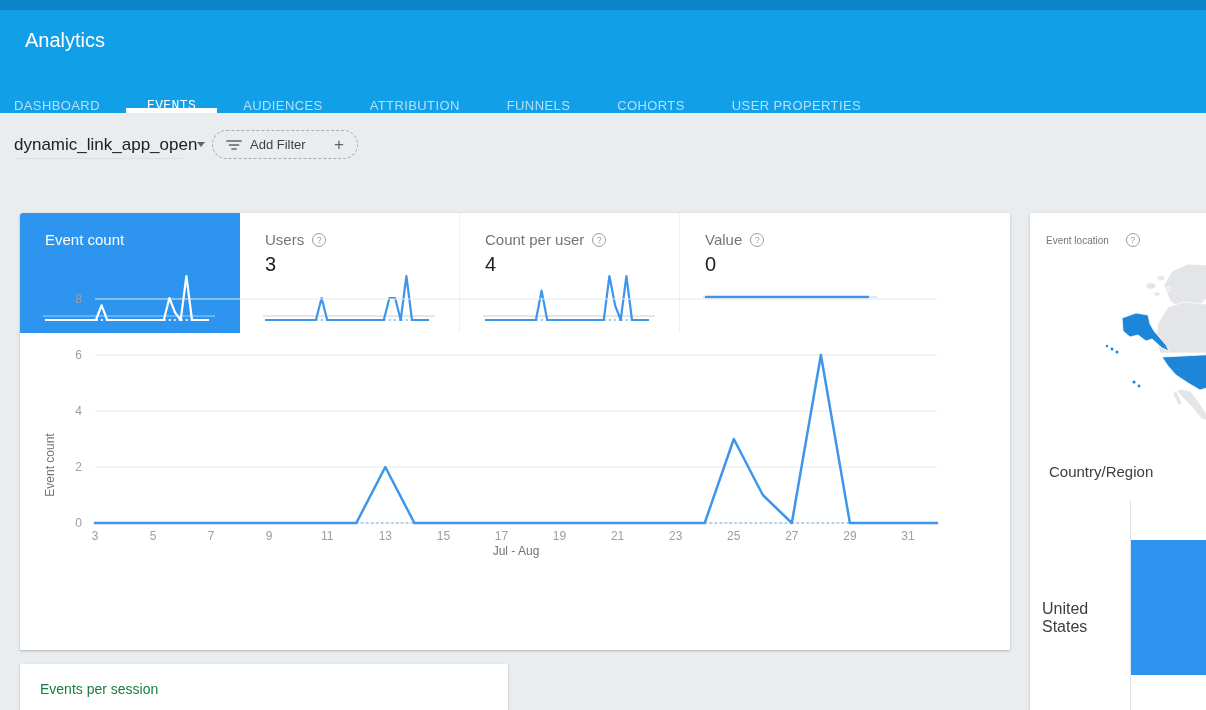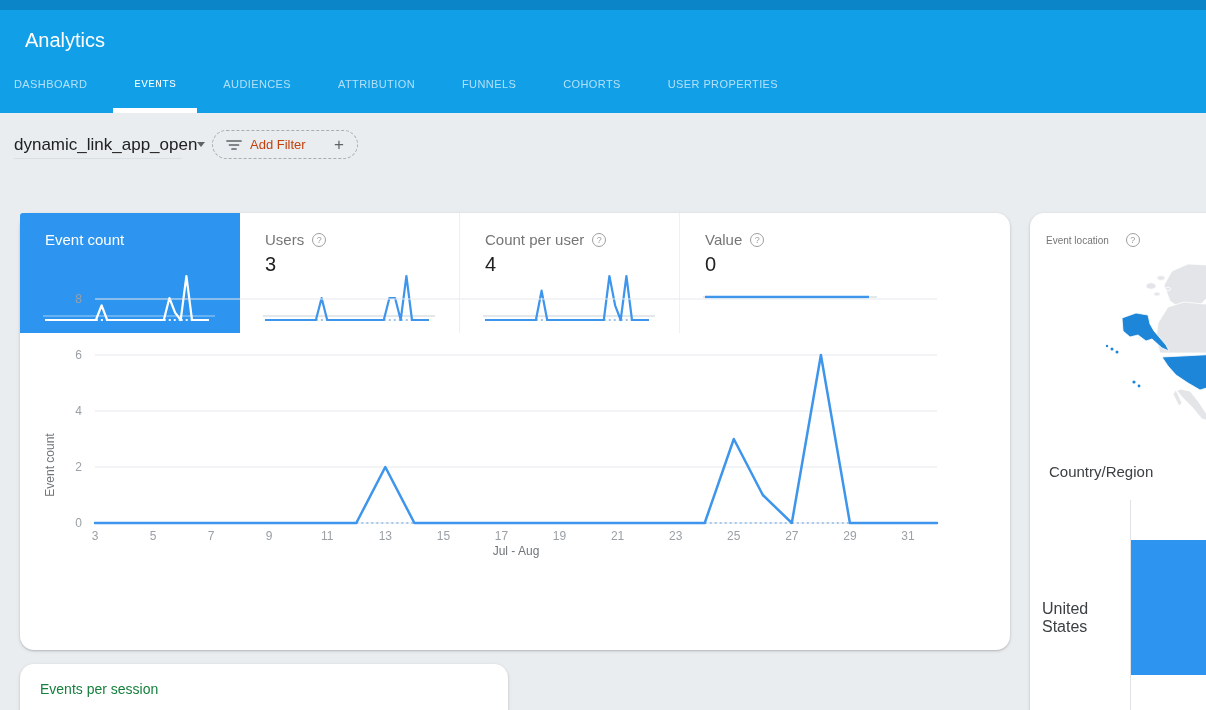--- a/index.html
+++ b/index.html
@@ -8,37 +8,37 @@
     position:relative; overflow:hidden;
     background:#e9edf0;
     font-family:"Liberation Sans","DejaVu Sans",sans-serif;
     color:#212121;
   }
   
   .top-strip { position:absolute; left:0; top:0; width:1206px; height:10px; background:#0b85c8; }
   .header { position:absolute; left:0; top:10px; width:1206px; height:103px; background:#119fe8; }
   .app-title { position:absolute; left:14px; top:19px; font-size:20px; color:#ffffff;margin-left:11px; }
   .tabs { position:absolute; left:14px; bottom:0; display:flex; column-gap:47px; height:35px; align-items:center; }
-  .tab { position:relative; height:35px; display:flex; align-items:flex-start; font-size:11px; letter-spacing:.4px; font-weight:500;
+  .tab { position:relative; height:35px; display:flex; align-items:flex-end; font-size:13px; letter-spacing:.4px; font-weight:500;
          color:rgba(255,255,255,.68); cursor:pointer; }
   .tab.active { color:#ffffff;font-family:Liberation Mono, monospace; }
   .tab.active::after { content:''; position:absolute; left:-21px; right:-21px; bottom:0; height:5px; background:#ffffff; }
   
   .filter-bar { position:absolute; left:14px; top:125px; width:600px; height:45px; }
   .event-select { position:absolute; left:0; top:6px; width:168px; height:28px; display:flex; align-items:center;
                   justify-content:space-between; border-bottom:1px solid #dadfe3; cursor:pointer; }
   .event-select-value { font-size:17px; font-weight:500; color:#202124; }
   .caret-down { width:0; height:0; border-left:4.5px solid transparent; border-right:4.5px solid transparent;
                 border-top:5.5px solid #5f6368; margin-right:4px; }
   .add-filter { position:absolute; left:198px; top:5px; width:146px; height:29px; border:1px dashed #a8adb2;
                 border-radius:15px; display:flex; align-items:center; padding:0 13px; gap:8px; cursor:pointer; background:transparent; }
-  .add-filter-label { font-size:13px; font-weight:500; color:#c2410c; }
+  .add-filter-label { font-size:13px; font-weight:500; color:#404040; }
   .plus-glyph { margin-left:auto; font-size:17px; font-weight:400; color:#5f6368; line-height:1; }
   
-  .card { position:absolute; background:#fff; border-radius:14px; box-shadow:0 1px 2px rgba(0,0,0,.18), 0 1px 4px rgba(0,0,0,.08); }
+  .card { position:absolute; background:#fff; border-radius:1px; box-shadow:0 1px 2px rgba(0,0,0,.18), 0 1px 4px rgba(0,0,0,.08); }
   .main-card { left:20px; top:213px; width:990px; height:437px; }
   .metric-row { display:flex; height:120px; }
   .metric-cell { position:relative; width:220px; flex-shrink:0; padding:18px 0 0 25px; border-right:1px solid #eef1f3; cursor:pointer; }
   .metric-cell:last-child { border-right:none; }
   .metric-cell.selected { background:#2d95ef; border-right:none; border-radius:3px 0 0 0; }
   .metric-label-row { display:flex; align-items:center; gap:8px; }
   .metric-label { font-size:15px; color:#757575; }
   .metric-cell.selected .metric-label, .metric-cell.selected .metric-value { color:#ffffff; }
   .metric-value { font-size:20px; color:#212121; margin-top:5px; }
   .help-icon { width:14px; height:14px; border:1px solid #9e9e9e; border-radius:50%; display:flex; align-items:center;

